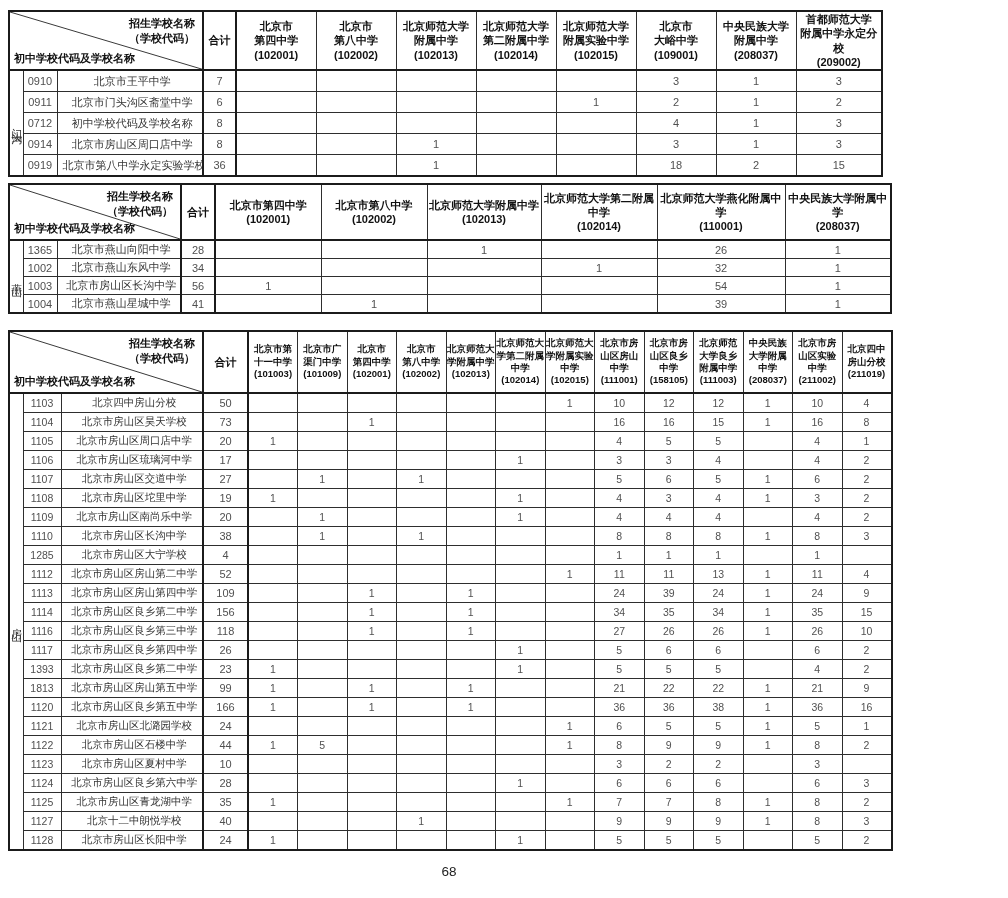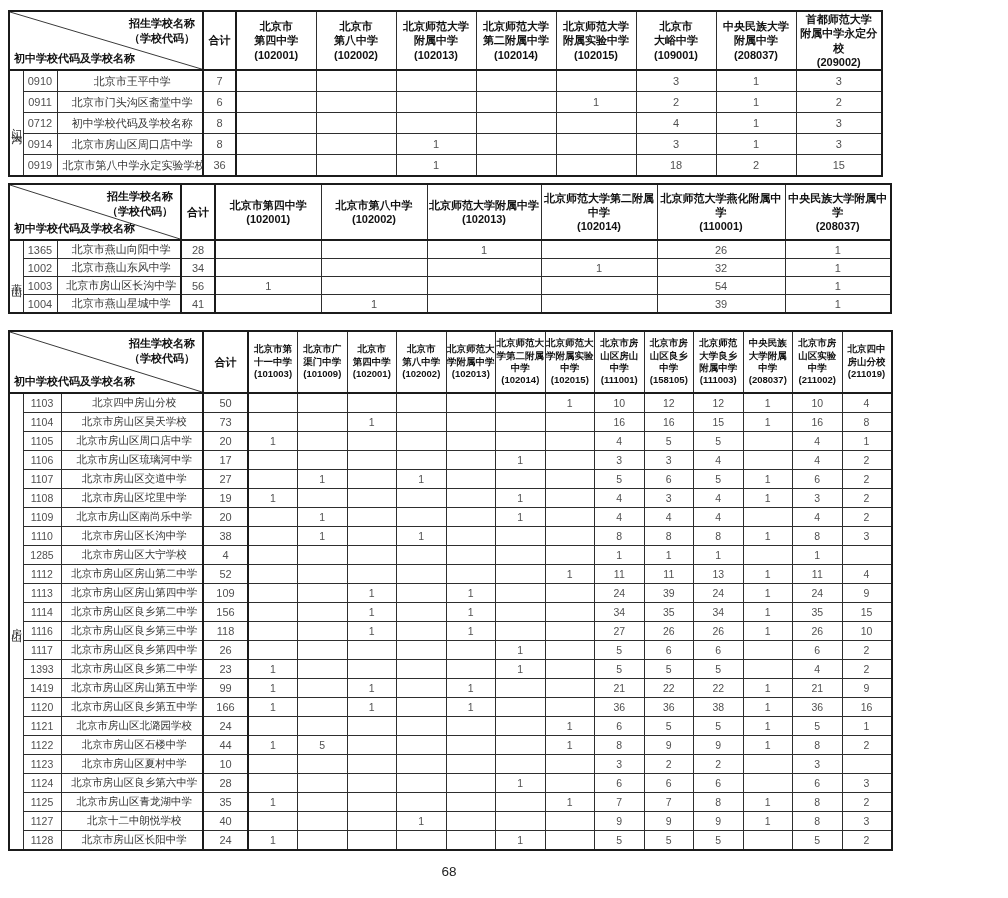--- a/index.html
+++ b/index.html
@@ -648,21 +648,21 @@
             <td class="num">1</td>
             <td class="num"></td>
             <td class="num">5</td>
             <td class="num">5</td>
             <td class="num">5</td>
             <td class="num"></td>
             <td class="num">4</td>
             <td class="num">2</td>
           </tr>
           <tr>
-            <td class="code-cell">1419</td>
+            <td class="code-cell">1813</td>
             <td class="name-cell">北京市房山区房山第五中学</td>
             <td class="num c-total">99</td>
             <td class="num">1</td>
             <td class="num"></td>
             <td class="num">1</td>
             <td class="num"></td>
             <td class="num">1</td>
             <td class="num"></td>
             <td class="num"></td>
             <td class="num">21</td>

